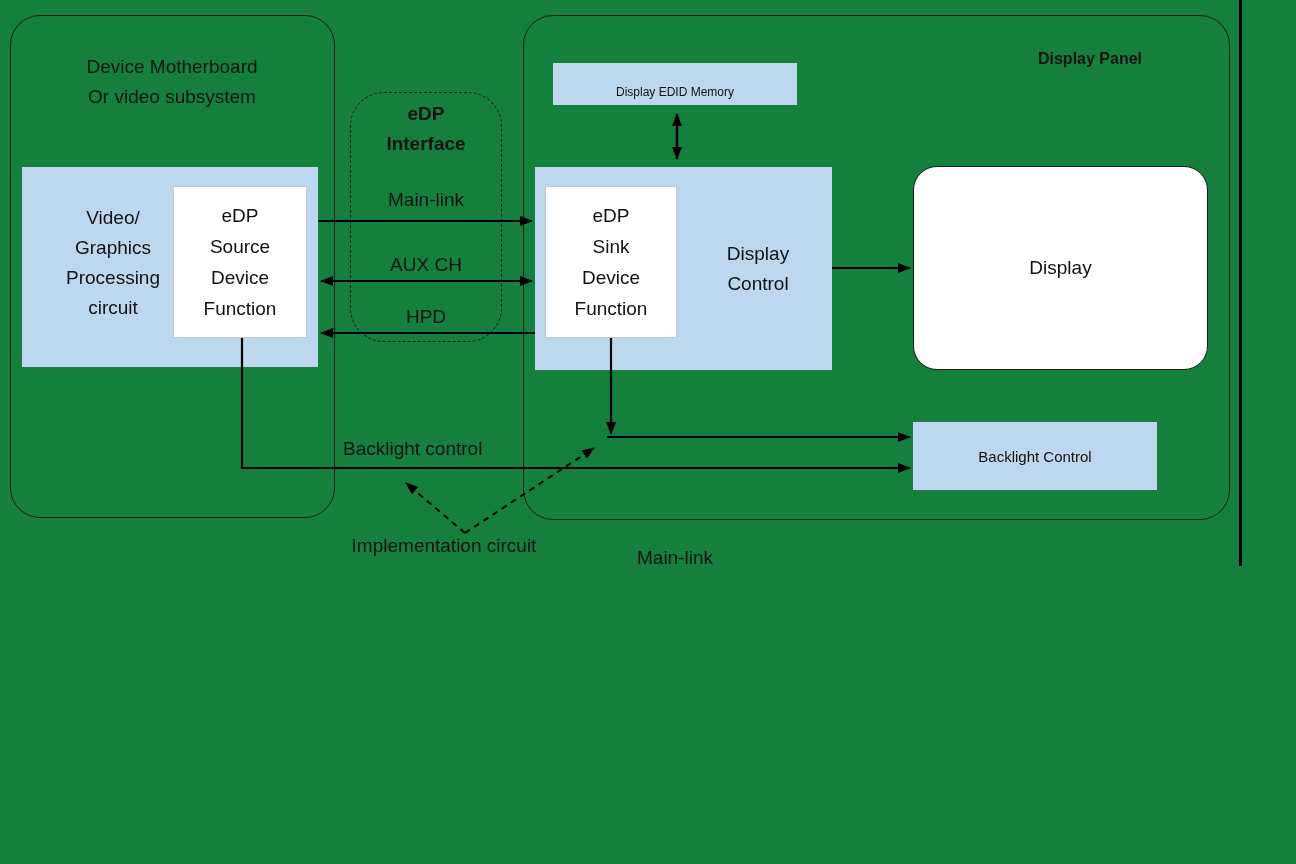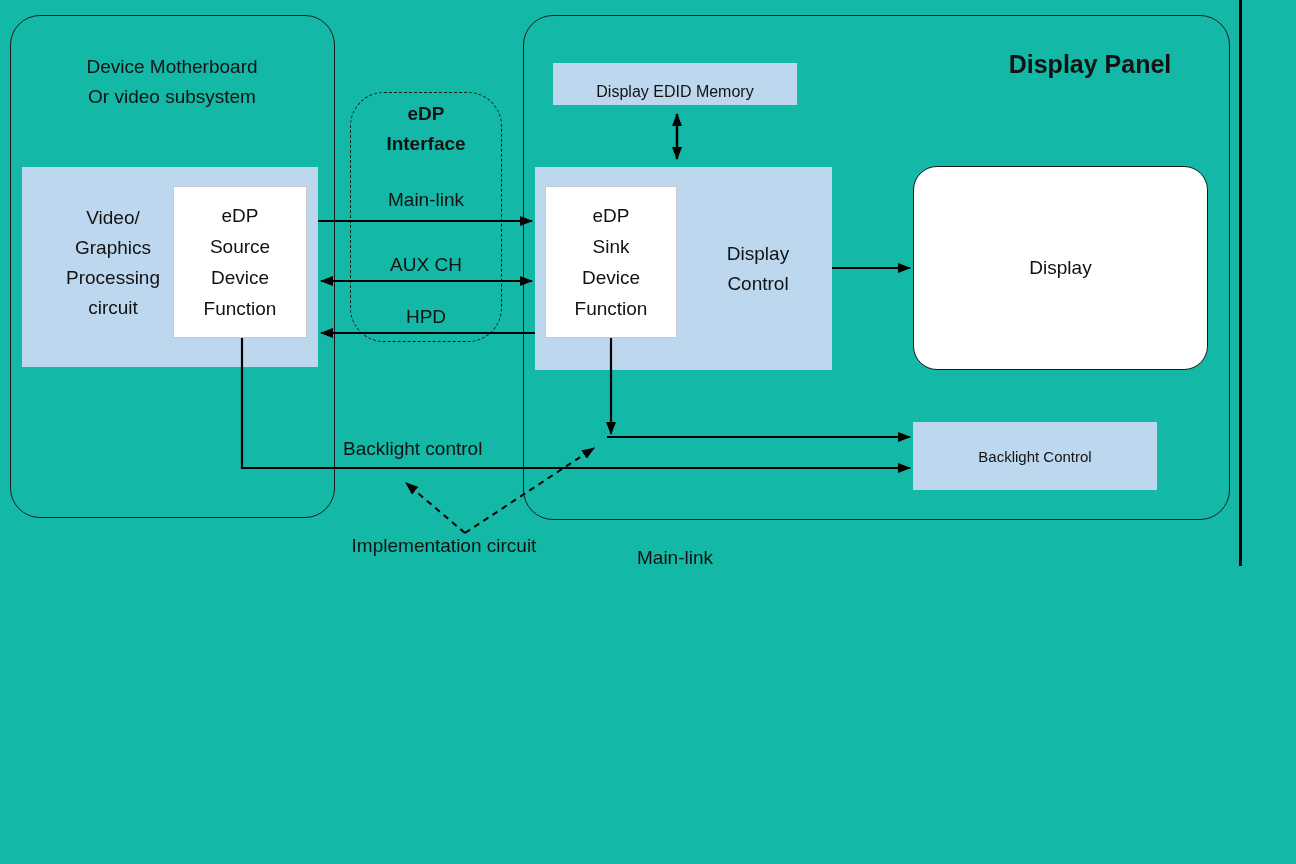--- a/index.html
+++ b/index.html
@@ -1,17 +1,17 @@
 <!DOCTYPE html>
 <html><head>
 <meta charset="utf-8">
 <style>
   html,body{margin:0;padding:0;background:#fff;}
   #stage{
-    position:relative;width:1296px;height:864px;background:#14b8a6;
+    position:relative;width:1296px;height:864px;background:#15803d;
     font-family:"Liberation Sans",sans-serif;color:#111;overflow:hidden;
   }
   .box{position:absolute;box-sizing:border-box;}
   .outer{border:1.6px solid #1a1a1a;border-radius:30px;background:transparent;}
   .bluefill{background:#BDD7EE;}
   .whiteblock{background:#ffffff;border:1px solid #c9c9c9;}
   .dashedbox{border:1.6px dashed #1a1a1a;border-radius:34px;background:transparent;}
   .txt{position:absolute;white-space:pre-line;color:#121212;}
   .center{display:flex;align-items:center;justify-content:center;text-align:center;}
   .f19{font-size:19px;line-height:30px;}
@@ -92,23 +92,23 @@
 
   <div class="txt f19 bold" style="left:350px;top:99px;width:152px;text-align:center;">eDP
 Interface</div>
 
   <div class="txt f19" style="left:350px;top:185px;width:152px;text-align:center;">Main-link</div>
 
   <div class="txt f19" style="left:350px;top:250px;width:152px;text-align:center;">AUX CH</div>
 
   <div class="txt f19" style="left:350px;top:302px;width:152px;text-align:center;">HPD</div>
 
-  <div class="txt bold" style="left:950px;top:50px;width:280px;text-align:center;font-size:25px;">Display Panel</div>
+  <div class="txt bold" style="left:950px;top:50px;width:280px;text-align:center;font-size:16px;">Display Panel</div>
 
-  <div class="txt center" style="left:553px;top:63px;width:244px;height:58px;font-size:16px;">Display EDID Memory</div>
+  <div class="txt center" style="left:553px;top:63px;width:244px;height:58px;font-size:12px;">Display EDID Memory</div>
 
   <div class="txt f19t center" style="left:545px;top:186px;width:132px;height:152px;">eDP
 Sink
 Device
 Function</div>
 
   <div class="txt f19 center" style="left:684px;top:238px;width:148px;height:62px;">Display
 Control</div>
 
   <div class="txt f19 center" style="left:913px;top:166px;width:295px;height:204px;">Display</div>

